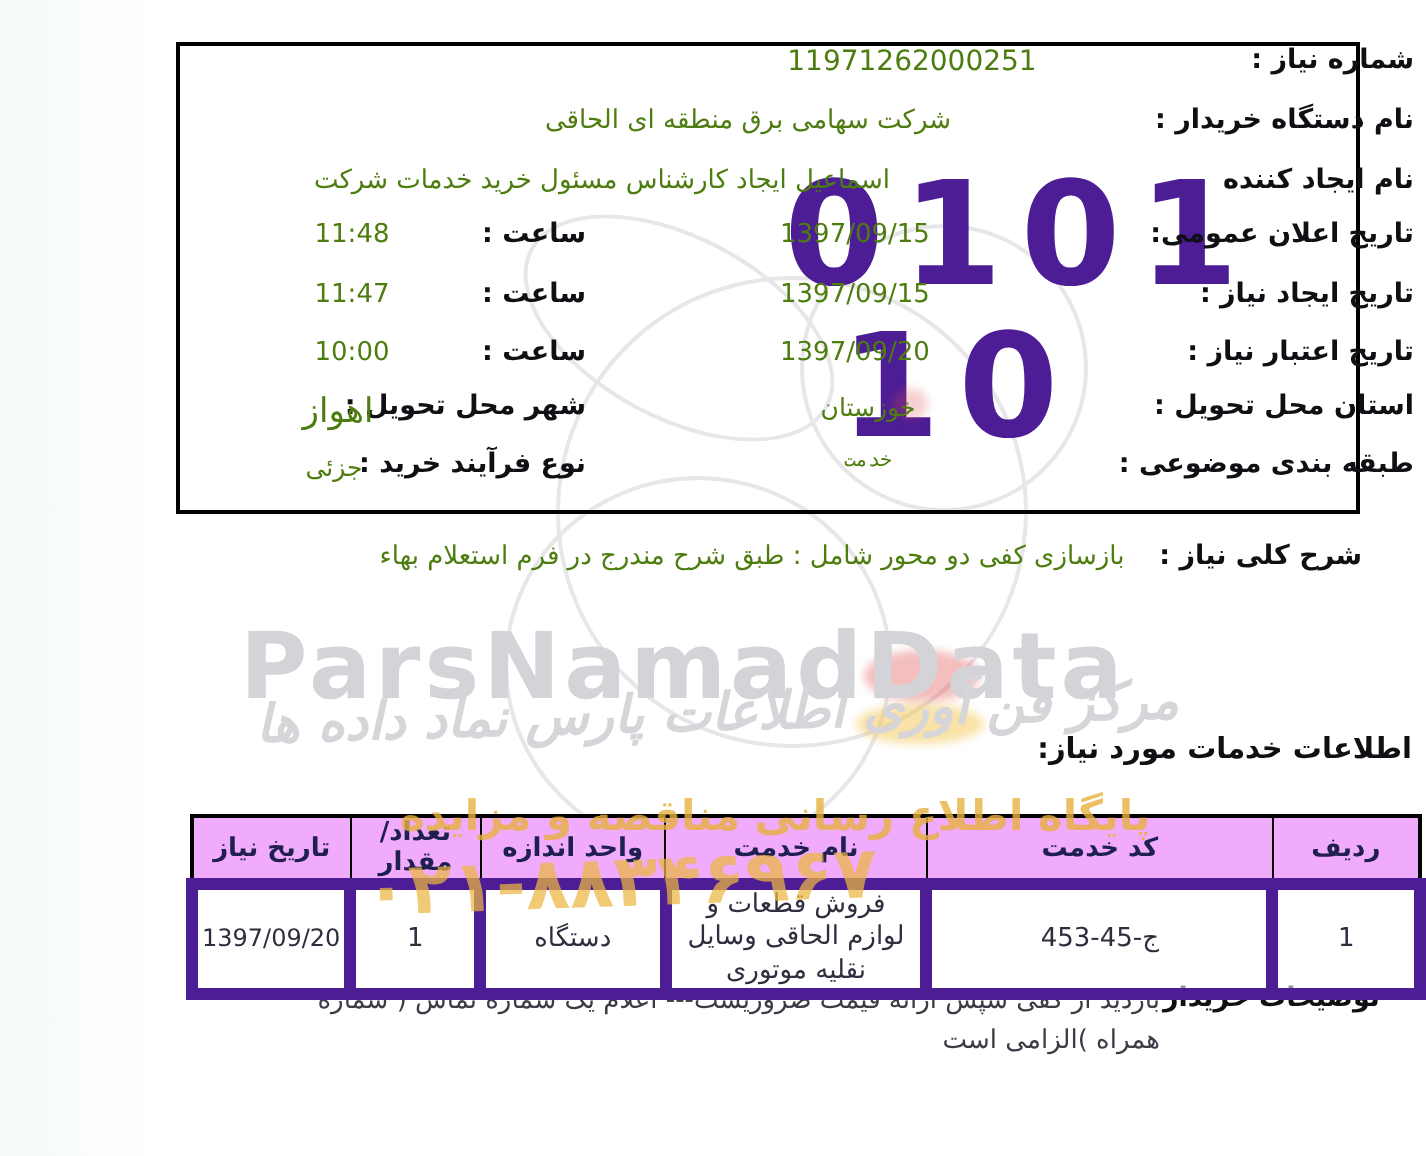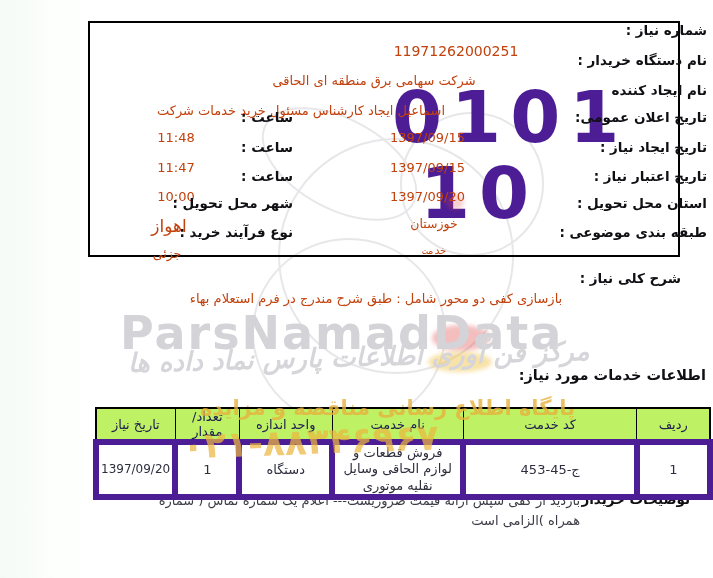--- a/index.html
+++ b/index.html
@@ -4,37 +4,37 @@
 <style>
   html,body{margin:0;padding:0;}
   body{
     width:713px;height:578px;position:relative;overflow:hidden;
     background:linear-gradient(90deg,#f4faf6 0px,#fdfffd 60px,#ffffff 120px);
     font-family:"DejaVu Sans",sans-serif;
   }
   .abs{position:absolute;}
   .rtl{direction:rtl;unicode-bidi:embed;}
   .lbl{font-weight:bold;font-size:13.5px;color:#101014;white-space:nowrap;}
-  .val{font-size:13px;color:#c2410c;white-space:nowrap;margin-top:20px;}
+  .val{font-size:13px;color:#4d7c0f;white-space:nowrap;}
   .center{text-align:center;}
   
   .wm{pointer-events:none;}
   .wm-circle{border:2px solid #e7e7ea;border-radius:50%;}
   .wm-digits{font-weight:bold;font-size:72px;letter-spacing:9px;color:#4c1d95;line-height:1.05;}
   .wm-brand{font-weight:bold;font-size:46px;letter-spacing:2px;color:#d3d3d8;white-space:nowrap;}
   .wm-callig{font-style:italic;font-weight:bold;font-size:26px;color:#d6d6da;white-space:nowrap;transform:rotate(-1.5deg);}
   .wm-yellow1{font-weight:bold;font-size:21px;color:rgba(231,176,62,0.8);white-space:nowrap;z-index:6;}
   .wm-phone{font-weight:bold;font-size:36px;letter-spacing:4px;color:rgba(236,182,64,0.72);white-space:nowrap;transform:rotate(-2deg);z-index:6;}
   .wm-blob{border-radius:50%;filter:blur(2px);}
   
   .info-box{left:88px;top:21px;width:588px;height:232px;border:2px solid #000;background:transparent;z-index:2;}
   .over{z-index:3;}
   
   table.svc{border-collapse:collapse;direction:rtl;z-index:4;position:absolute;left:93px;top:407px;background:rgba(255,255,255,0.0);}
-  table.svc th{background:#bef264;color:#202050;font-weight:normal;font-size:13px;border:1px solid #000;height:27px;padding:0 2px;}
+  table.svc th{background:#f0abfc;color:#202050;font-weight:bold;font-size:13px;border:1px solid #000;height:27px;padding:0 2px;}
   table.svc td{color:#2e2e3e;font-size:13px;border:6px solid #4c1d95;height:38px;text-align:center;padding:0 2px;background:rgba(255,255,255,0.55);}
   table.svc{border:2px solid #000;}
   td.svc-name{font-size:12px;line-height:1.25;}
   .notes-val{font-size:13px;color:#3c3c46;text-align:right;line-height:1.55;}
 </style>
 </head>
 <body>
 
 <div class="abs wm wm-circle" style="left:278px;top:138px;width:232px;height:232px;"></div>
 <div class="abs wm wm-circle" style="left:252px;top:238px;width:190px;height:185px;"></div>

